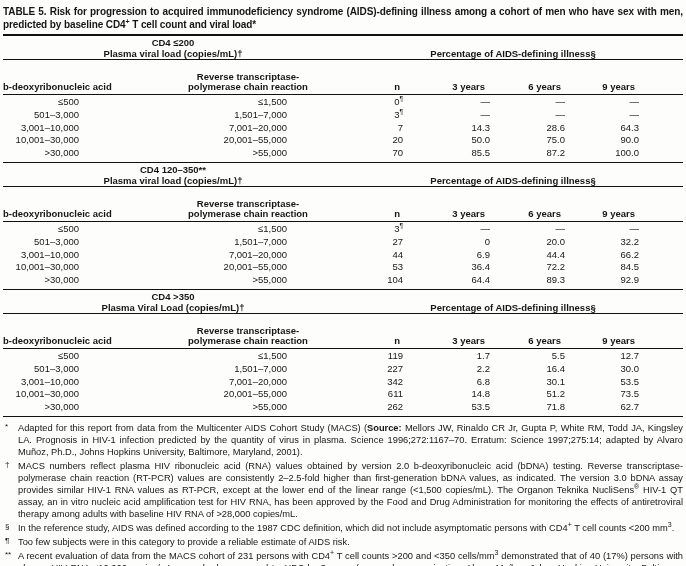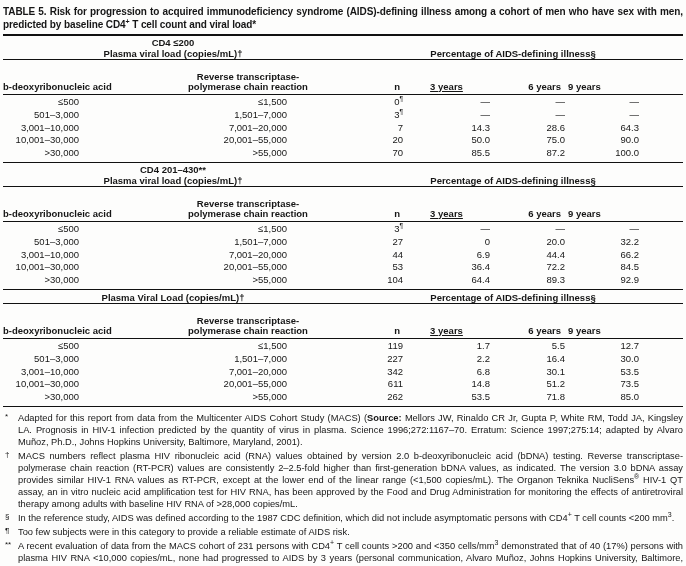--- a/index.html
+++ b/index.html
@@ -33,23 +33,23 @@
   .spanner-left .l2 { line-height: 11px; }
   .spanner-right {
     flex: 1; display: flex; align-items: flex-end; justify-content: center;
     font-weight: bold; font-size: 9.5px; line-height: 11px;
   }
 
   .hrow { display: flex; align-items: flex-end; border-bottom: 1px solid #111; padding: 2px 0 2px 0; font-weight: bold; font-size: 9.5px; line-height: 10px; }
   .h1 { width: 130px; text-align: left; margin-top: 20px; }
   .h2 { width: 230px; text-align: center; }
   .h3 { width: 45px;  text-align: right; padding-right: 8px; }
-  .h4 { width: 85px;  text-align: center; padding-right: 8px; text-decoration: underline; }
+  .h4 { width: 85px;  text-align: right; padding-right: 8px; }
   .h5 { width: 75px;  text-align: right; padding-right: 7px; }
-  .h6 { flex: 1;      text-align: left; padding-right: 48px; }
+  .h6 { flex: 1;      text-align: right; padding-right: 48px; }
 
   .tbody { padding: 1px 0 2px 0; }
   .tr { display: flex; line-height: 12.8px; font-size: 9.5px; }
   .c1 { width: 130px; text-align: right; padding-right: 54px; }
   .c2 { width: 230px; text-align: right; padding-right: 76px; }
   .c3 { width: 45px;  text-align: right; padding-right: 5px; }
   .c4 { width: 85px;  text-align: right; padding-right: 3px; }
   .c5 { width: 75px;  text-align: right; padding-right: 3px; }
   .c6 { flex: 1;      text-align: right; padding-right: 44px; }
   .c3 sup { font-size: 6.5px; }
@@ -129,21 +129,21 @@
             <div class="c4">85.5</div>
             <div class="c5">87.2</div>
             <div class="c6">100.0</div>
           </div>
         </div>
     </div>
 
     <div class="section">
       <div class="spanner">
         <div class="spanner-left">
-          <div class="l1">CD4 201–430**</div>
+          <div class="l1">CD4 120–350**</div>
           <div class="l2">Plasma viral load (copies/mL)†</div>
         </div>
         <div class="spanner-right">
           <div>Percentage of AIDS-defining illness§</div>
         </div>
       </div>
       <div class="hrow">
         <div class="h1">b-deoxyribonucleic acid</div>
         <div class="h2">
           <div>Reverse transcriptase-</div>
@@ -194,20 +194,21 @@
             <div class="c4">64.4</div>
             <div class="c5">89.3</div>
             <div class="c6">92.9</div>
           </div>
         </div>
     </div>
 
     <div class="section">
       <div class="spanner">
         <div class="spanner-left">
+          <div class="l1">CD4 &gt;350</div>
           <div class="l2">Plasma Viral Load (copies/mL)†</div>
         </div>
         <div class="spanner-right">
           <div>Percentage of AIDS-defining illness§</div>
         </div>
       </div>
       <div class="hrow">
         <div class="h1">b-deoxyribonucleic acid</div>
         <div class="h2">
           <div>Reverse transcriptase-</div>
@@ -250,21 +251,21 @@
             <div class="c4">14.8</div>
             <div class="c5">51.2</div>
             <div class="c6">73.5</div>
           </div>
           <div class="tr">
             <div class="c1">&gt;30,000</div>
             <div class="c2">&gt;55,000</div>
             <div class="c3">262</div>
             <div class="c4">53.5</div>
             <div class="c5">71.8</div>
-            <div class="c6">85.0</div>
+            <div class="c6">62.7</div>
           </div>
         </div>
     </div>
 
   </div>
 
   <div class="footnotes">
     <div class="fn">
       <span class="fn-marker">*</span>
       <span class="fn-text"><span>Adapted for this report from data from the Multicenter AIDS Cohort Study (MACS) (</span><span class="seg-b">Source:</span><span> Mellors JW, Rinaldo CR Jr, Gupta P, White RM, Todd JA, Kingsley LA. Prognosis in HIV-1 infection predicted by the quantity of virus in plasma. Science 1996;272:1167–70. Erratum: Science 1997;275:14; adapted by Alvaro Muñoz, Ph.D., Johns Hopkins University, Baltimore, Maryland, 2001).</span></span>

